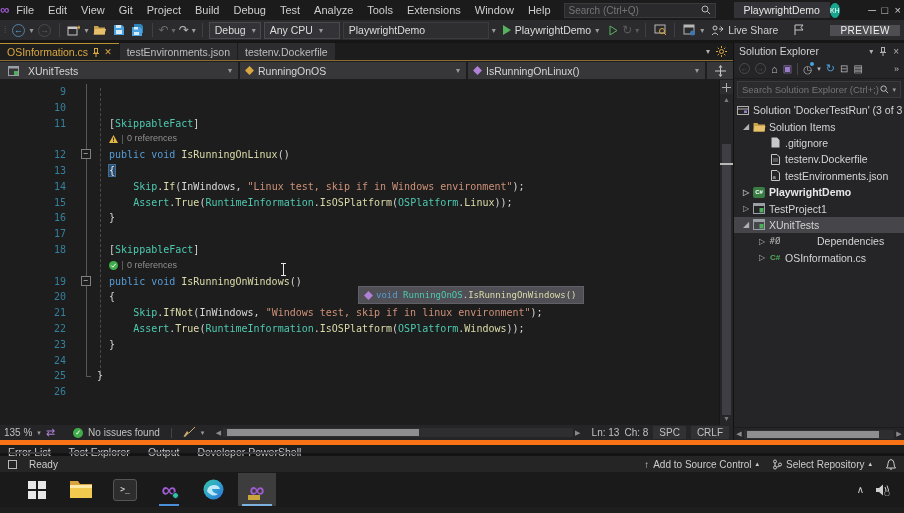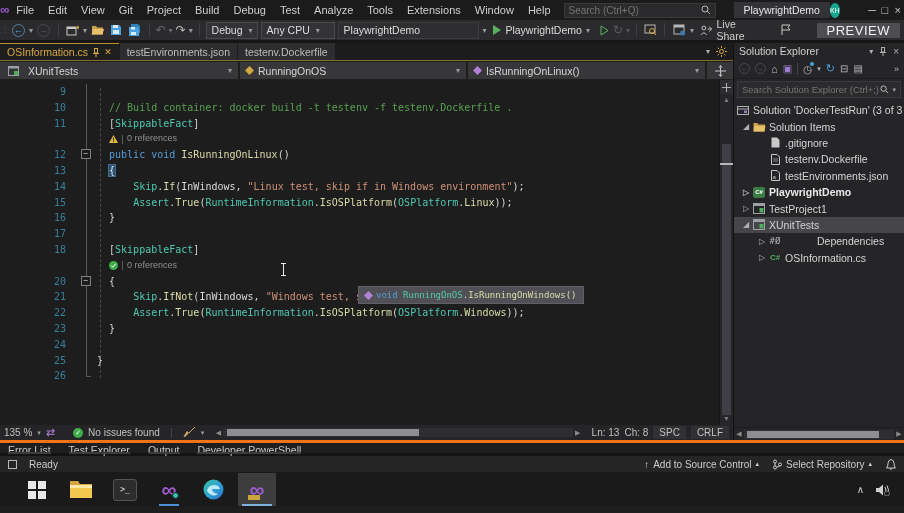--- a/index.html
+++ b/index.html
@@ -30,21 +30,21 @@
   .tico { width:16px; height:16px; display:flex; align-items:center; justify-content:center; }
   .tsep { width:1px; height:14px; background:#3f3f44; margin:0 3px; }
   .ddn { height:17px; background:#333337; border:1px solid #4a4a4e; display:flex; align-items:center;
          padding:0 5px; gap:6px; color:#dcdcdc; }
   .ddn .chev { color:#9a9a9a; font-size:8px; }
   .circle-nav { width:13px; height:13px; border-radius:50%; border:1px solid #4f82a8; color:#58a6dc;
                 font-size:9px; display:flex; align-items:center; justify-content:center; }
   .circle-nav.dis { border-color:#4a4a4e; color:#5c5c60; }
   .play { width:0; height:0; border-left:8px solid #57b25e; border-top:5px solid transparent; border-bottom:5px solid transparent; }
   .runlbl { color:#dcdcdc; }
-  .preview-btn { background:#4d4d52; color:#f0f0f0; font-size:13px; letter-spacing:.5px; padding:0 10px; margin-left:10px; }
+  .preview-btn { background:#4d4d52; color:#f0f0f0; font-size:10px; letter-spacing:.5px; padding:0 10px; margin-left:10px; }
   .liveshare { display:flex; align-items:center; gap:4px; color:#cfcfcf; }
 
   
   .main { display:flex; height:397px; background:#1e1e1e; }
   .editor-col { width:733px; display:flex; flex-direction:column; background:#1d1d1d; }
 
   .tabstrip { height:18px; background:#1c1c1d; display:flex; border-bottom:1px solid #8a6d33; }
   .etab { display:flex; align-items:center; gap:4px; padding:0 7px; background:#2d2d2f; color:#bdbdbd;
           font-size:10.5px; margin-right:1px; }
   .etab.active { background:#1e1e1e; color:#d9a741; border-top:1px solid #b9912e; }
@@ -111,21 +111,21 @@
   .se-search input { flex:1; background:transparent; border:none; outline:none; color:#8a8a8a; font-size:9.5px; font-family:"Liberation Sans",sans-serif; }
   .tree { flex:1; overflow:hidden; padding-top:2px; }
   .trow { height:16.4px; display:flex; align-items:center; color:#d4d4d4; font-size:10.5px; white-space:nowrap; overflow:hidden; }
   .trow.selected { background:#45454a; }
   .trow.bold { font-weight:bold; color:#e8e8e8; }
   .tarrow { width:12px; flex:none; color:#b0b0b0; font-size:8px; text-align:center; }
   .ticon { width:14px; height:12px; flex:none; display:flex; align-items:center; justify-content:center; margin-right:3px; }
   .se-hscroll { height:13px; display:flex; align-items:center; border-top:1px solid #1c1c1e; }
 
   
-  .panel-tabs { height:16px; background:#1e1e1f; border-top:3px solid #f97316; display:flex; gap:18px; padding:0 8px; border-bottom:3px solid #131314; }
+  .panel-tabs { height:16px; background:#1e1e1f; border-top:5px solid #f97316; display:flex; gap:18px; padding:0 8px; border-bottom:3px solid #131314; }
   .ptab { position:relative; color:#c8c8c8; font-size:10.5px; line-height:14px; }
   .ptab::after { content:""; position:absolute; left:0; right:0; bottom:-1px; height:2px; background:#3c3c40; }
 
   .statusbar { height:16px; background:#252526; display:flex; align-items:center; padding:0 8px; gap:12px; font-size:10px; color:#cccccc; }
   .ready-icon { width:9px; height:9px; border:1px solid #b8b8b8; }
   .sb-right { margin-left:auto; display:flex; align-items:center; gap:14px; }
   .sb-item { display:flex; align-items:center; gap:4px; }
   .sb-caret { font-size:7px; }
 
   
@@ -350,38 +350,39 @@
             </svg>
         </div>
       </div>
 
       <div class="code-wrap">
         <div class="fold-line" style="height:292px"></div>
         <div class="fold-corner" style="top:296px"></div>
         <div class="indent-guide" style="height:290px"></div>
         <div class="code-scroll">
             <div class="crow"><span class="lnum">9</span><span class="ccontent"></span></div>
-            <div class="crow"><span class="lnum">10</span><span class="ccontent"><span class="tk-c">  // Build container: docker build -t testenv -f testenv.Dockerfile .</span></span></div>
+            <div class="crow"><span class="lnum">10</span></div>
             <div class="crow"><span class="lnum">11</span><span class="ccontent"><span class="tk-p">  [</span><span class="tk-t">SkippableFact</span><span class="tk-p">]</span></span></div>
             <div class="crow lensrow"><span class="lnum"></span><span class="ccontent"><svg width="9" height="8" viewBox="0 0 9 8">
                   <path d="M4.5 0 L9 8 H0 Z" fill="#e6b73d"></path>
                   <rect x="4" y="2.5" width="1" height="3" fill="#333"></rect>
                   <rect x="4" y="6" width="1" height="1" fill="#333"></rect>
                 </svg><span class="lens-sep"></span><span>0 references</span></span></div>
             <div class="crow"><span class="lnum">12</span><span class="ccontent"><span class="tk-k">  public void </span><span class="tk-m">IsRunningOnLinux</span><span class="tk-p">()</span></span></div>
             <div class="crow"><span class="lnum">13</span><span class="ccontent"><span class="tk-p">  </span><span class="tk-sel">{</span></span></div>
             <div class="crow"><span class="lnum">14</span><span class="ccontent"><span class="tk-p">      </span><span class="tk-t">Skip</span><span class="tk-p">.</span><span class="tk-m">If</span><span class="tk-p">(</span><span class="tk-f">InWindows</span><span class="tk-p">, </span><span class="tk-s">"Linux test, skip if in Windows environment"</span><span class="tk-p">);</span></span></div>
             <div class="crow"><span class="lnum">15</span><span class="ccontent"><span class="tk-p">      </span><span class="tk-t">Assert</span><span class="tk-p">.</span><span class="tk-m">True</span><span class="tk-p">(</span><span class="tk-t">RuntimeInformation</span><span class="tk-p">.</span><span class="tk-m">IsOSPlatform</span><span class="tk-p">(</span><span class="tk-t">OSPlatform</span><span class="tk-p">.</span><span class="tk-m">Linux</span><span class="tk-p">));</span></span></div>
             <div class="crow"><span class="lnum">16</span><span class="ccontent"><span class="tk-p">  }</span></span></div>
             <div class="crow"><span class="lnum">17</span><span class="ccontent"></span></div>
             <div class="crow"><span class="lnum">18</span><span class="ccontent"><span class="tk-p">  [</span><span class="tk-t">SkippableFact</span><span class="tk-p">]</span></span></div>
             <div class="crow lensrow"><span class="lnum"></span><span class="ccontent"><svg width="9" height="9" viewBox="0 0 9 9">
                   <circle cx="4.5" cy="4.5" r="4.5" fill="#3fae4a"></circle>
                   <path d="M2.3 4.6 l1.5 1.6 l2.9 -3.4" fill="none" stroke="#fff"></path>
                 </svg><span class="lens-sep"></span><span>0 references</span></span></div>
+            <div class="crow"><span class="lnum">19</span><span class="ccontent"><span class="tk-k">  public void </span><span class="tk-m">IsRunningOnWindows</span><span class="tk-p">()</span></span></div>
             <div class="crow"><span class="lnum">20</span><span class="ccontent"><span class="tk-p">  {</span></span></div>
             <div class="crow"><span class="lnum">21</span><span class="ccontent"><span class="tk-p">      </span><span class="tk-t">Skip</span><span class="tk-p">.</span><span class="tk-m">IfNot</span><span class="tk-p">(</span><span class="tk-f">InWindows</span><span class="tk-p">, </span><span class="tk-s">"Windows test, skip if in linux environment"</span><span class="tk-p">);</span></span></div>
             <div class="crow"><span class="lnum">22</span><span class="ccontent"><span class="tk-p">      </span><span class="tk-t">Assert</span><span class="tk-p">.</span><span class="tk-m">True</span><span class="tk-p">(</span><span class="tk-t">RuntimeInformation</span><span class="tk-p">.</span><span class="tk-m">IsOSPlatform</span><span class="tk-p">(</span><span class="tk-t">OSPlatform</span><span class="tk-p">.</span><span class="tk-m">Windows</span><span class="tk-p">));</span></span></div>
             <div class="crow"><span class="lnum">23</span><span class="ccontent"><span class="tk-p">  }</span></span></div>
             <div class="crow"><span class="lnum">24</span><span class="ccontent"></span></div>
             <div class="crow"><span class="lnum">25</span><span class="ccontent"><span class="tk-p">}</span></span></div>
             <div class="crow"><span class="lnum">26</span><span class="ccontent"></span></div>
           </div>
         <div class="fold-box" style="top:69px">−</div>
         <div class="fold-box" style="top:196px">−</div>

